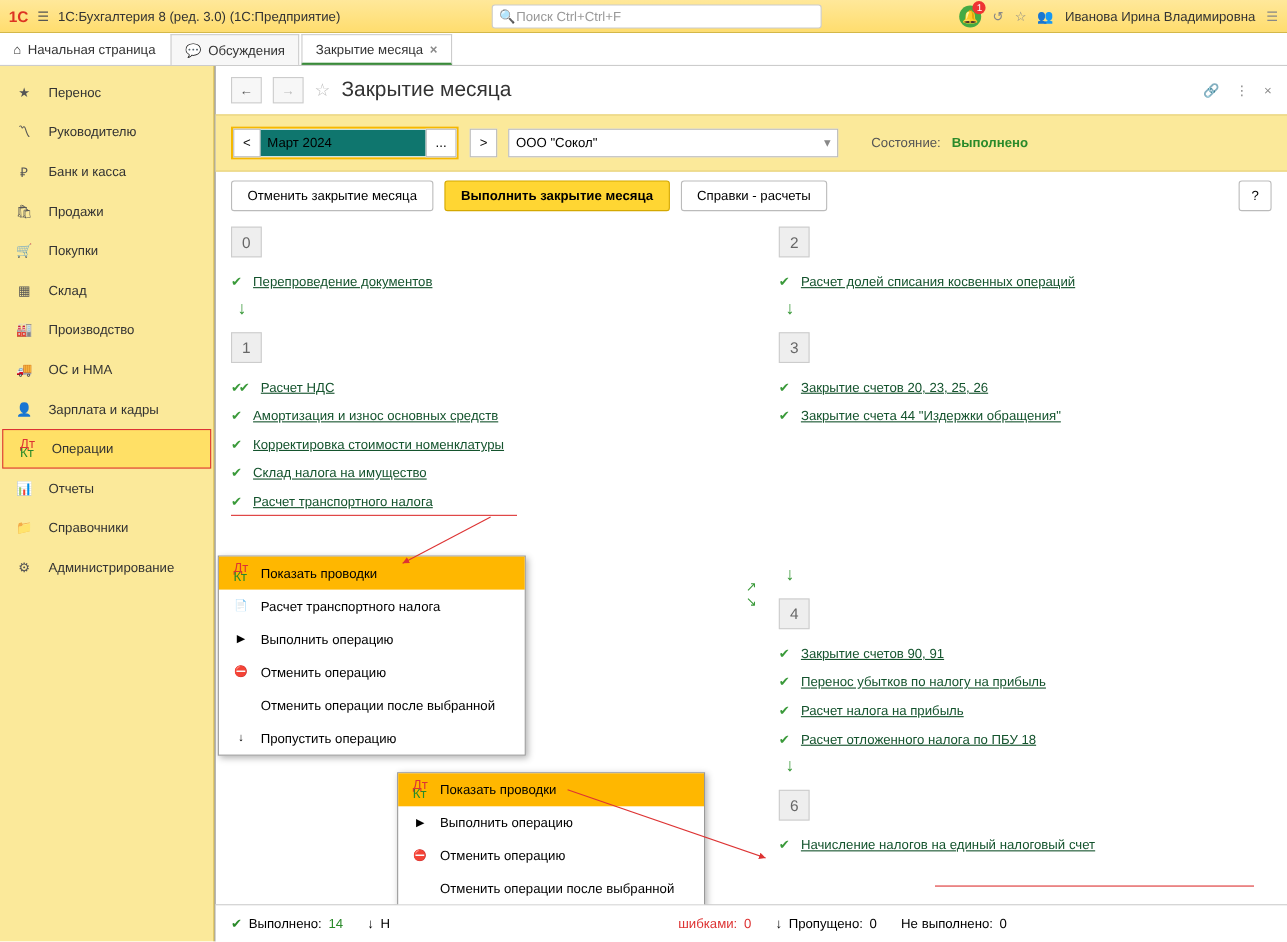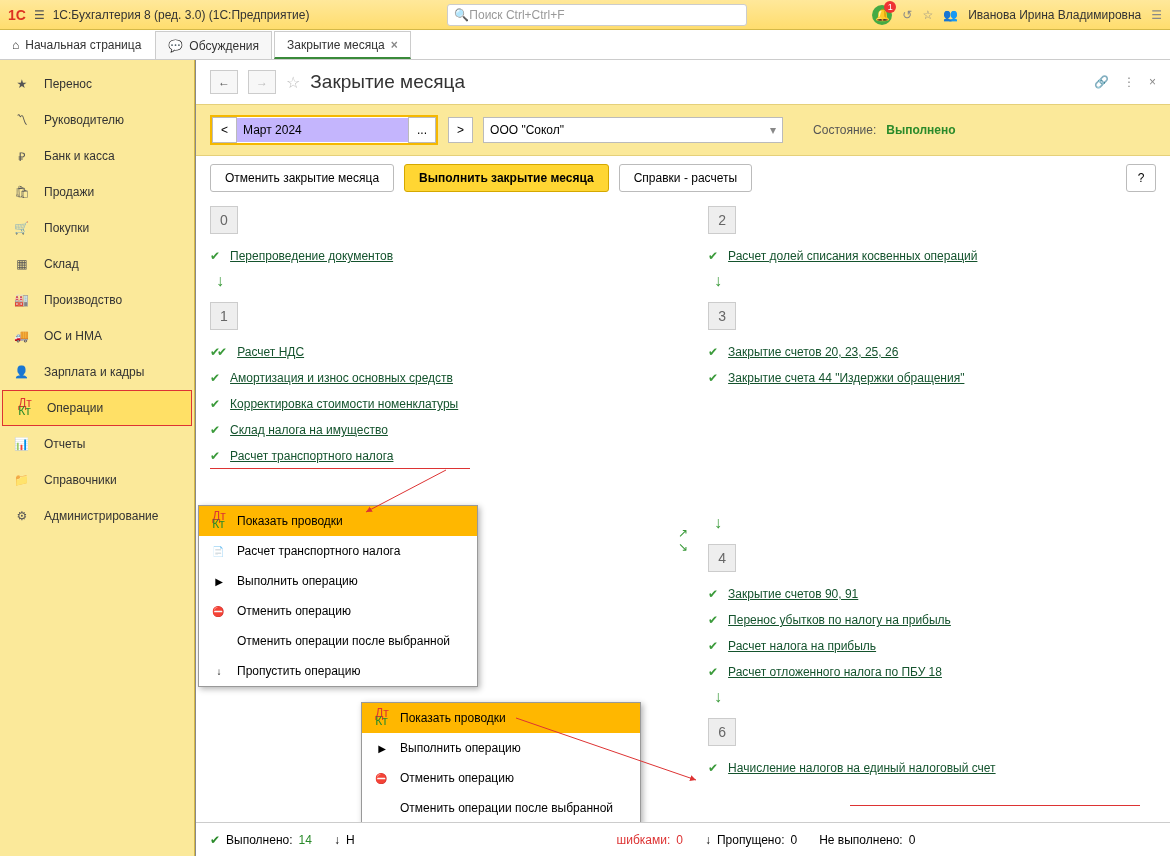--- a/index.html
+++ b/index.html
@@ -26,21 +26,21 @@
 .main{flex:1;display:flex;flex-direction:column;border-left:1px solid #888}
 .page-header{height:44px;display:flex;align-items:center;padding:0 14px;gap:10px}
 .nav-btn{width:28px;height:24px;border:1px solid #ccc;background:#f7f7f7;display:flex;align-items:center;justify-content:center;cursor:pointer;color:#555}
 .nav-btn.disabled{color:#bbb}
 .star{color:#bbb;font-size:16px}
 .page-title{font-size:19px;color:#333}
 .hdr-right{margin-left:auto;display:flex;gap:14px;color:#888}
 .toolbar{background:#fbe99a;padding:10px 14px;display:flex;align-items:center;gap:10px;border-top:1px solid #e5d07a;border-bottom:1px solid #e5d07a}
 .period-wrap{display:flex;align-items:center;border:2px solid #f5b800;background:#fff}
 .tb-btn{height:26px;border:1px solid #bbb;background:#fff;padding:0 8px;display:flex;align-items:center;cursor:pointer}
-.period-input{width:171px;height:24px;border:none;padding:0 6px;background:#c4b5fd}
+.period-input{width:150px;height:24px;border:none;padding:0 6px;background:#0f766e}
 .org-select{width:300px;height:26px;border:1px solid #bbb;background:#fff;padding:0 6px;display:flex;align-items:center}
 .status-lbl{margin-left:20px;color:#555}
 .status-val{color:#2a8a2a;font-weight:bold}
 .action-row{padding:8px 14px;display:flex;gap:10px;align-items:center}
 .btn{height:28px;border:1px solid #bbb;background:#fff;padding:0 14px;display:flex;align-items:center;cursor:pointer;border-radius:3px}
 .btn.primary{background:#ffd633;border-color:#d4a800;font-weight:bold}
 .help-btn{margin-left:auto;width:28px;justify-content:center}
 .content{flex:1;display:flex;padding:0 14px;gap:20px;overflow:hidden;position:relative}
 .col{flex:1;display:flex;flex-direction:column;gap:6px}
 .stage-badge{width:28px;height:28px;background:#eee;border:1px solid #ccc;display:flex;align-items:center;justify-content:center;font-size:14px;color:#666;margin:6px 0}

